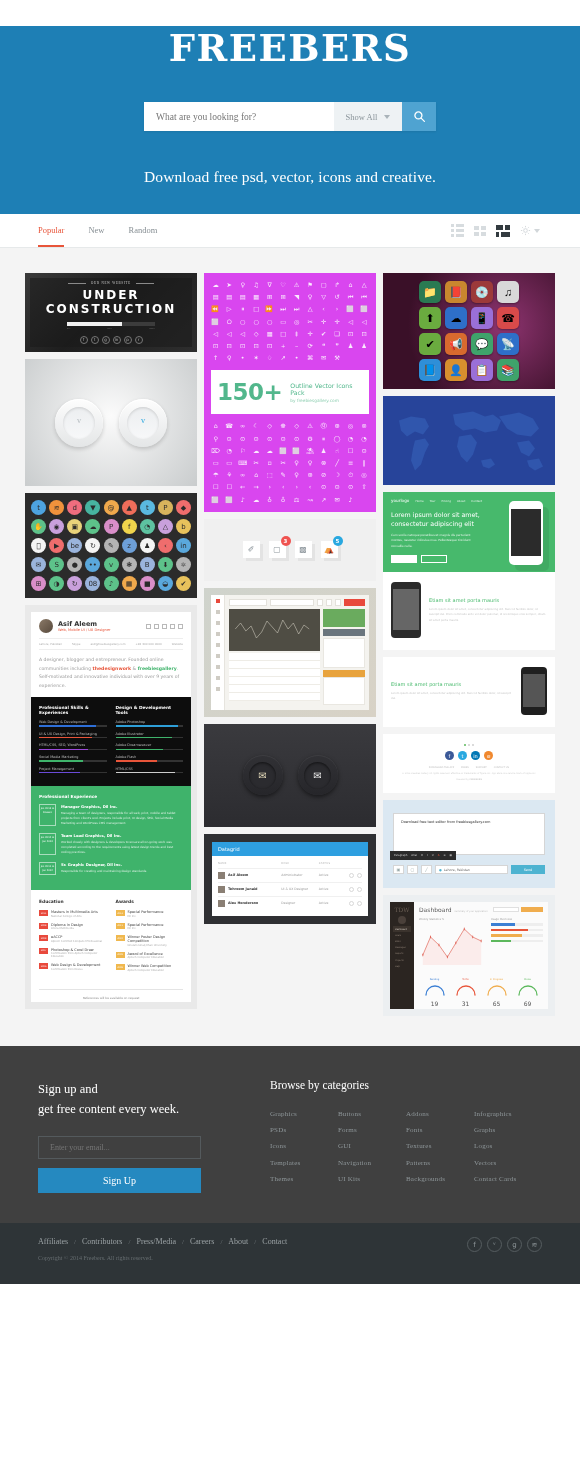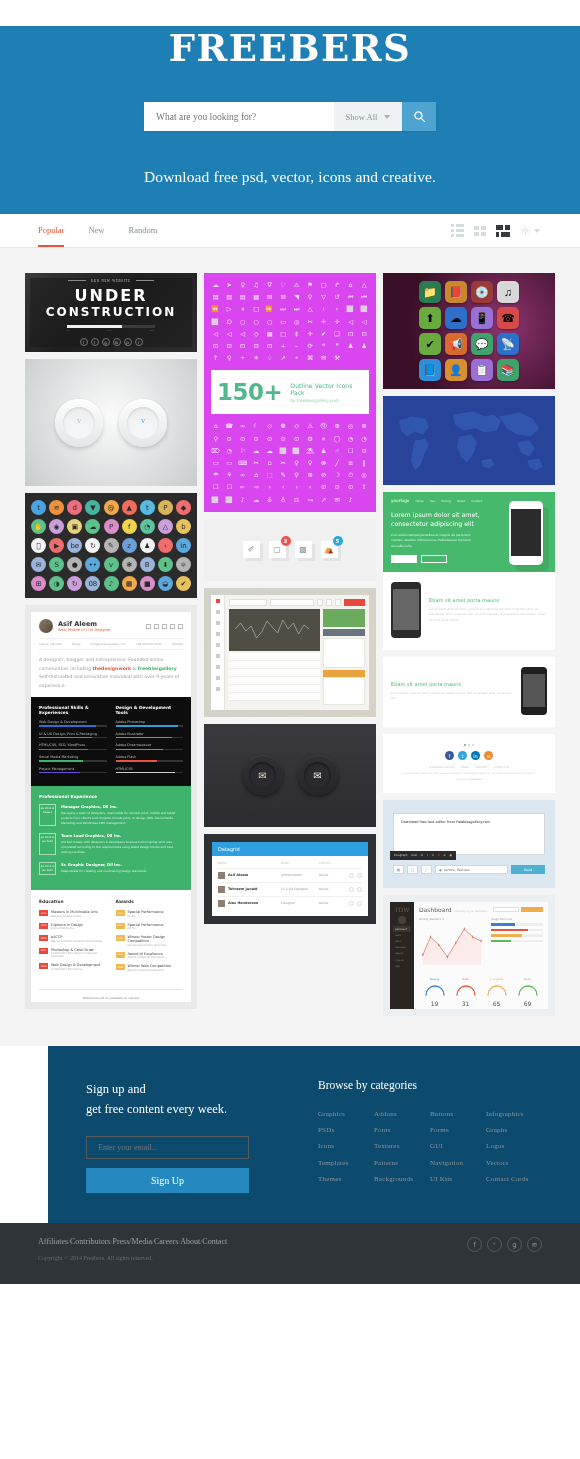--- a/index.html
+++ b/index.html
@@ -139,21 +139,21 @@
 
   
   .uc {
     height: 79px;
     background: linear-gradient(135deg,#3a3a3a,#1e1e1e 45%,#2e2e2e);
     padding: 5px;
   }
   .uc-in { height: 100%; background: rgba(25,25,25,0.55); display:flex; flex-direction:column; align-items:center; justify-content:center; }
   .uc-kicker { color:#cfcfcf; font-size:3.2px; letter-spacing:0.7px; display:flex; align-items:center; gap:5px; }
   .uc-kicker i { display:block; width:18px; height:1px; background:#8a8a8a; }
-  .uc-t1 { color:#fff; font-size:16px; font-weight:bold; letter-spacing:2px; font-family:"DejaVu Sans", sans-serif; margin-top:3px; }
+  .uc-t1 { color:#fff; font-size:12px; font-weight:bold; letter-spacing:2px; font-family:"DejaVu Sans", sans-serif; margin-top:3px; }
   .uc-t2 { color:#fff; font-size:12px; font-weight:bold; letter-spacing:2px; font-family:"DejaVu Sans", sans-serif; }
   .uc-bar { width:88px; height:3.5px; background:#3c3c3c; margin-top:6px; position:relative; }
   .uc-bar i { position:absolute; left:0; top:0; bottom:0; width:63%; background:#f0f0f0; }
   .uc-ticks { width:88px; display:flex; justify-content:space-between; color:#6d6d6d; font-size:2.6px; margin-top:1px; }
   .uc-soc { display:flex; gap:3px; margin-top:6px; }
   .uc-soc i { width:8px; height:8px; border-radius:50%; border:0.7px solid #777; display:flex; align-items:center; justify-content:center; color:#bbb; font-size:4px; font-style:normal; font-family:"DejaVu Sans", sans-serif; }
 
   
   .tw { height:127px; background: radial-gradient(circle at 50% 45%, #fbfbfb, #c9cccd); display:flex; align-items:center; justify-content:center; gap:16px; }
   .tw-b { width:48px; height:48px; border-radius:50%; background:linear-gradient(#fdfdfd,#e4e6e7); box-shadow:0 2px 4px rgba(0,0,0,0.18), inset 0 1px 0 #fff; display:flex; align-items:center; justify-content:center; }
@@ -324,32 +324,32 @@
   .ad-lbl { font-size:2.6px; color:#9a9a9a; font-family:"DejaVu Sans", sans-serif; margin-bottom:2px; }
   .ad-ow { width:52px; }
   .ad-bar { height:2.5px; background:#eee; margin-bottom:3px; position:relative; }
   .ad-bar i { position:absolute; left:0; top:0; bottom:0; }
   .ad-gauges { display:flex; justify-content:space-around; margin-top:5px; }
   .ad-g { text-align:center; width:24px; }
   .ad-gl { font-size:2.4px; font-family:"DejaVu Sans", sans-serif; margin-bottom:1px; }
   .ad-gv { font-size:6px; color:#555; font-family:"DejaVu Sans", sans-serif; }
 
   
-  .footer { background:#0c4a6e; padding:33px 38px 30px; display:flex;margin-left:48px; }
+  .footer { background:#404040; padding:33px 38px 30px; display:flex; }
   .f-left { width:232px; }
   .f-h { color:#ffffff; font-size:12.5px; line-height:1.6; }
   .f-email { width:163px; height:23px; background:transparent; border:1px solid #545a5d; margin-top:17px; padding:0 11px; color:#8d9598; font-size:8px; outline:none; font-family:"Liberation Serif", serif; }
   .f-signup { width:163px; height:25px; background:#2589c0; border:none; color:#fff; font-size:10px; margin-top:9px; cursor:pointer; font-family:"Liberation Serif", serif; }
   .f-right { flex:1; }
   .f-ch { color:#ffffff; font-size:11.5px; }
   .f-cats { display:flex; margin-top:19px; }
   .f-col { width:25%; }
   .f-col a { display:block; color:#8d9598; font-size:7px; text-decoration:none; margin-bottom:8.2px; letter-spacing:0.2px; }
   .subfooter { background:#2e3437; padding:14px 38px 23px; display:flex; align-items:flex-start; justify-content:space-between; }
-  .sf-links { display:flex; align-items:center; gap:0; }
+  .sf-links { display:flex; align-items:center; gap:6px; }
   .sf-links a { color:#9aa1a4; font-size:8px; text-decoration:none; }
   .sf-links i { color:#6e7578; font-size:7px; font-style:normal; }
   .sf-cr { color:#666d70; font-size:6px; margin-top:9px; }
   .sf-soc { display:flex; gap:5px; }
   .sf-soc i { width:15px; height:15px; border-radius:50%; border:1px solid #555c5f; display:flex; align-items:center; justify-content:center; color:#8d9598; font-size:7px; font-style:normal; font-family:"DejaVu Sans", sans-serif; }
 </style>
 </head>
 <body>
 
 <div class="hero">
@@ -1277,32 +1277,32 @@
     <div class="f-ch">Browse by categories</div>
     <div class="f-cats" id="f-cats">
         <div class="f-col">
           <a href="#">Graphics</a>
           <a href="#">PSDs</a>
           <a href="#">Icons</a>
           <a href="#">Templates</a>
           <a href="#">Themes</a>
         </div>
         <div class="f-col">
+          <a href="#">Buttons</a>
+          <a href="#">Forms</a>
+          <a href="#">GUI</a>
+          <a href="#">Navigation</a>
+          <a href="#">UI Kits</a>
+        </div>
+        <div class="f-col">
           <a href="#">Addons</a>
           <a href="#">Fonts</a>
           <a href="#">Textures</a>
           <a href="#">Patterns</a>
           <a href="#">Backgrounds</a>
-        </div>
-        <div class="f-col">
-          <a href="#">Buttons</a>
-          <a href="#">Forms</a>
-          <a href="#">GUI</a>
-          <a href="#">Navigation</a>
-          <a href="#">UI Kits</a>
         </div>
         <div class="f-col">
           <a href="#">Infographics</a>
           <a href="#">Graphs</a>
           <a href="#">Logos</a>
           <a href="#">Vectors</a>
           <a href="#">Contact Cards</a>
         </div>
       </div>
   </div>

